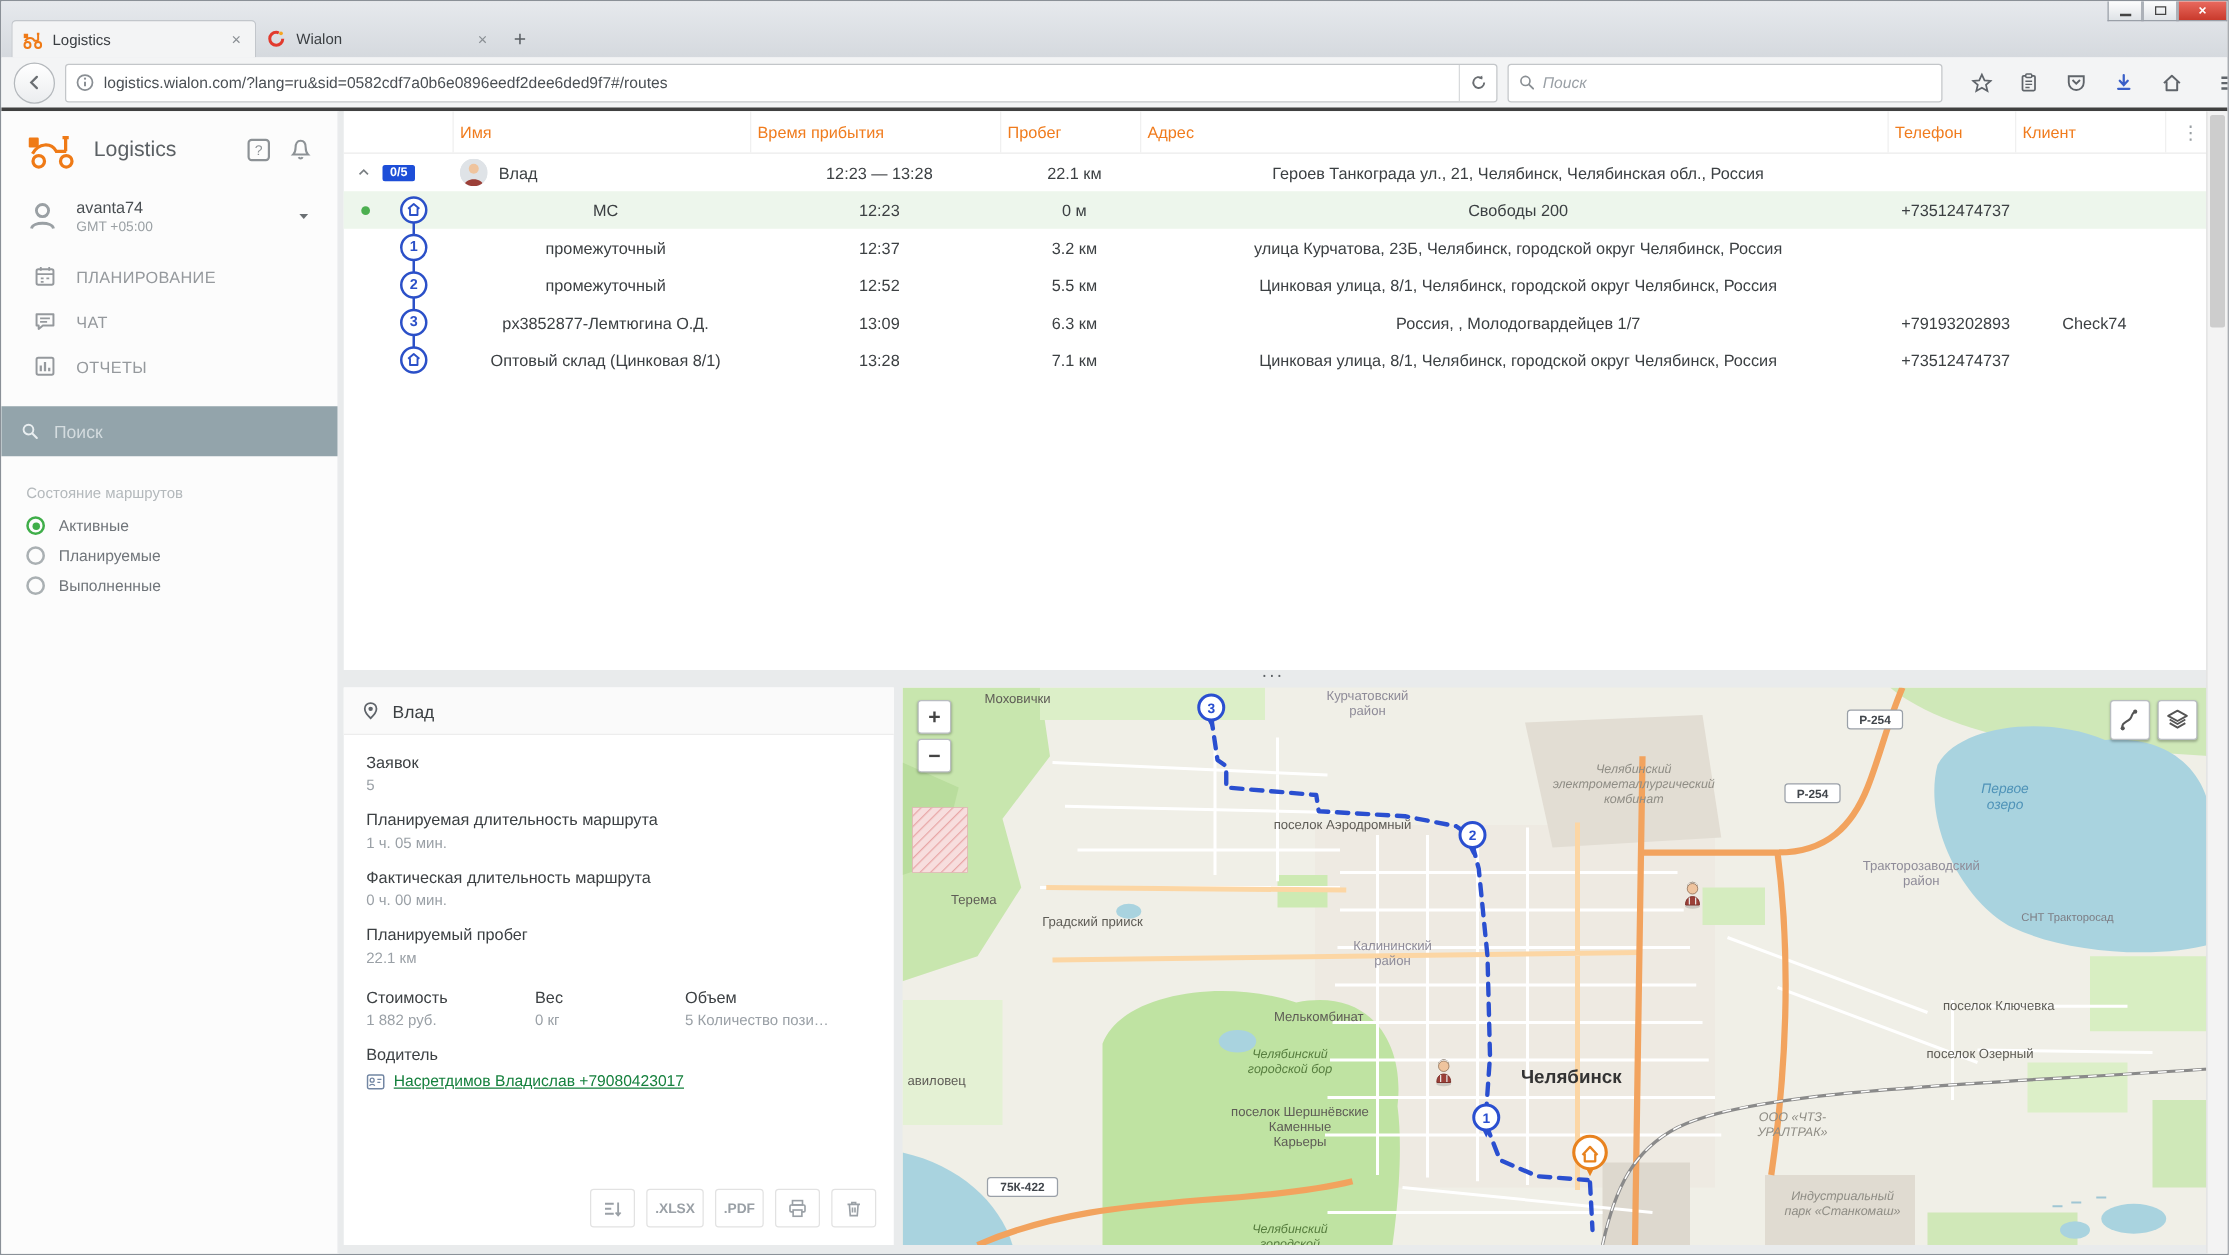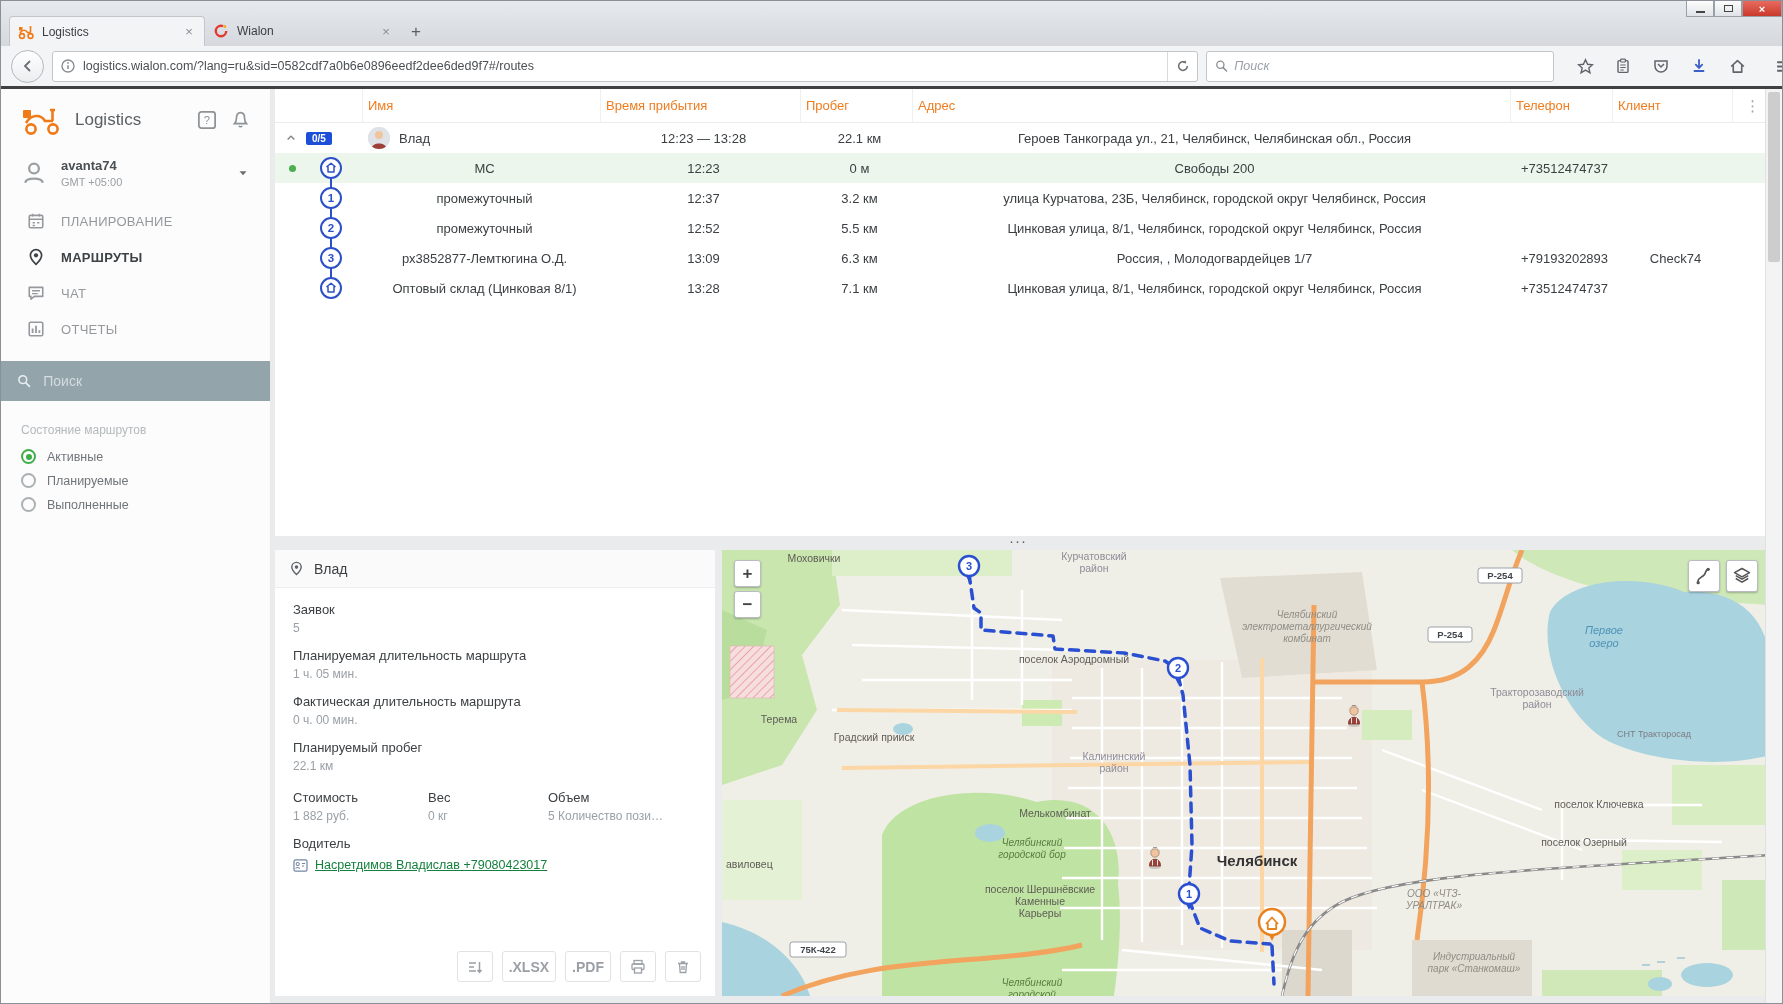--- a/index.html
+++ b/index.html
@@ -45,21 +45,21 @@
   
   .app { position:absolute; top:88px; left:0; right:0; bottom:0; background:#e9ebec; display:flex; }
 
   
   .sidebar { width:270px; background:#fcfcfc; border-right:1px solid #e6e8e9; flex:none; }
   .brand { height:62px; display:flex; align-items:center; padding:0 20px; gap:12px; }
   .brand-name { font-size:17px; color:#5b6064; }
   .brand-icons { margin-left:auto; display:flex; gap:14px; }
   .user-row { padding:6px 20px 14px; display:flex; align-items:center; gap:14px; }
   .user-texts { line-height:1.35; }
-  .user-name { font-size:13px; font-weight:bold; color:#4a4f53; }
+  .user-name { font-size:13px; font-weight:normal; color:#4a4f53; }
   .user-tz { font-size:11px; color:#9aa0a4; }
   .user-caret { margin-left:auto; }
   .menu-item { height:36px; display:flex; align-items:center; gap:16px; padding-left:26px;
     font-size:13px; letter-spacing:.3px; color:#95999d; }
   .menu-item.active { color:#3d4246; font-weight:bold; }
   .side-search { margin-top:14px; height:40px; background:#93a4ab; display:flex; align-items:center; padding:0 16px; gap:12px; }
   .side-search input { background:transparent; border:none; outline:none; font-size:14px; color:#f0f4f5; width:100%; font-family:inherit; }
   .side-search input::placeholder { color:#d4dcdf; }
   .filter { padding:22px 20px; }
   .filter-title { font-size:12px; color:#b4b9bc; margin-bottom:12px; }
@@ -101,21 +101,21 @@
   .f-label { font-size:13px; color:#3c4043; margin-top:13px; }
   .f-value { font-size:12px; color:#9aa0a6; margin-top:4px; }
   .stats-row { display:flex; margin-top:4px; }
   .stat { width:135px; }
   .stat:nth-child(2) { width:120px; }
   .stat:last-child { flex:1; min-width:0; }
   .stat .f-value { white-space:nowrap; overflow:hidden; text-overflow:ellipsis; }
   .driver-link { display:flex; align-items:center; gap:7px; margin-top:7px; font-size:12.5px; color:#15803d; text-decoration:underline; }
   .dp-toolbar { position:absolute; right:14px; bottom:14px; display:flex; gap:9px; }
   .tool-btn { min-width:36px; height:31px; border:1px solid #e2e2e2; border-radius:3px; background:#fff;
-    display:flex; align-items:center; justify-content:center; color:#9aa0a6; font-size:14px; font-weight:bold; padding:0 6px; }
+    display:flex; align-items:center; justify-content:center; color:#9aa0a6; font-size:11px; font-weight:bold; padding:0 6px; }
 
   
   .map-panel { position:absolute; left:451px; top:461px; width:1048px; height:446px; background:#f0efe7; overflow:hidden; }
   .map-panel svg.map { position:absolute; left:0; top:0; }
   .zoom-ctrl { position:absolute; left:12px; top:10px; display:flex; flex-direction:column; gap:4px; z-index:3; }
   .zoom-btn { width:27px; height:27px; background:#fff; border:1px solid #b9bdc1; border-radius:3px;
     font-size:17px; font-weight:bold; color:#444; display:flex; align-items:center; justify-content:center;
     box-shadow:0 1px 2px rgba(0,0,0,.25); }
   .map-tools { position:absolute; right:12px; top:10px; display:flex; gap:6px; z-index:3; }
   .map-tool-btn { width:32px; height:32px; background:#fff; border:1px solid #b9bdc1; border-radius:3px;
@@ -289,27 +289,20 @@
         </span>
       </div>
       <nav>
         <div class="menu-item">
           <svg width="18" height="18" viewBox="0 0 16 16">
               <rect x="2" y="3" width="12" height="11" rx="1.2" fill="none" stroke="#95999d" stroke-width="1.4"></rect>
               <path d="M2,6.5 H14 M5,1.5 V4 M11,1.5 V4 M5,9.5 H7 M9,9.5 H11 M5,12 H7" stroke="#95999d" stroke-width="1.3"></path>
             </svg>
           <span>ПЛАНИРОВАНИЕ</span>
         </div>
-        <div class="menu-item active">
-          <svg width="18" height="18" viewBox="0 0 16 16">
-              <path d="M8,1.5 C10.8,1.5 13,3.7 13,6.5 C13,10 8,14.5 8,14.5 C8,14.5 3,10 3,6.5 C3,3.7 5.2,1.5 8,1.5 Z" fill="none" stroke="#3d4246" stroke-width="1.5"></path>
-              <circle cx="8" cy="6.5" r="1.9" fill="#3d4246"></circle>
-            </svg>
-          <span>МАРШРУТЫ</span>
-        </div>
         <div class="menu-item">
           <svg width="18" height="18" viewBox="0 0 16 16">
               <path d="M2,3 H14 V11 H6.5 L3.5,13.5 V11 H2 Z" fill="none" stroke="#95999d" stroke-width="1.4" stroke-linejoin="round"></path>
               <path d="M4.5,6 H11.5 M4.5,8.5 H9.5" stroke="#95999d" stroke-width="1.2"></path>
             </svg>
           <span>ЧАТ</span>
         </div>
         <div class="menu-item">
           <svg width="18" height="18" viewBox="0 0 16 16">
               <rect x="2" y="2" width="12" height="12" rx="1.2" fill="none" stroke="#95999d" stroke-width="1.4"></rect>

